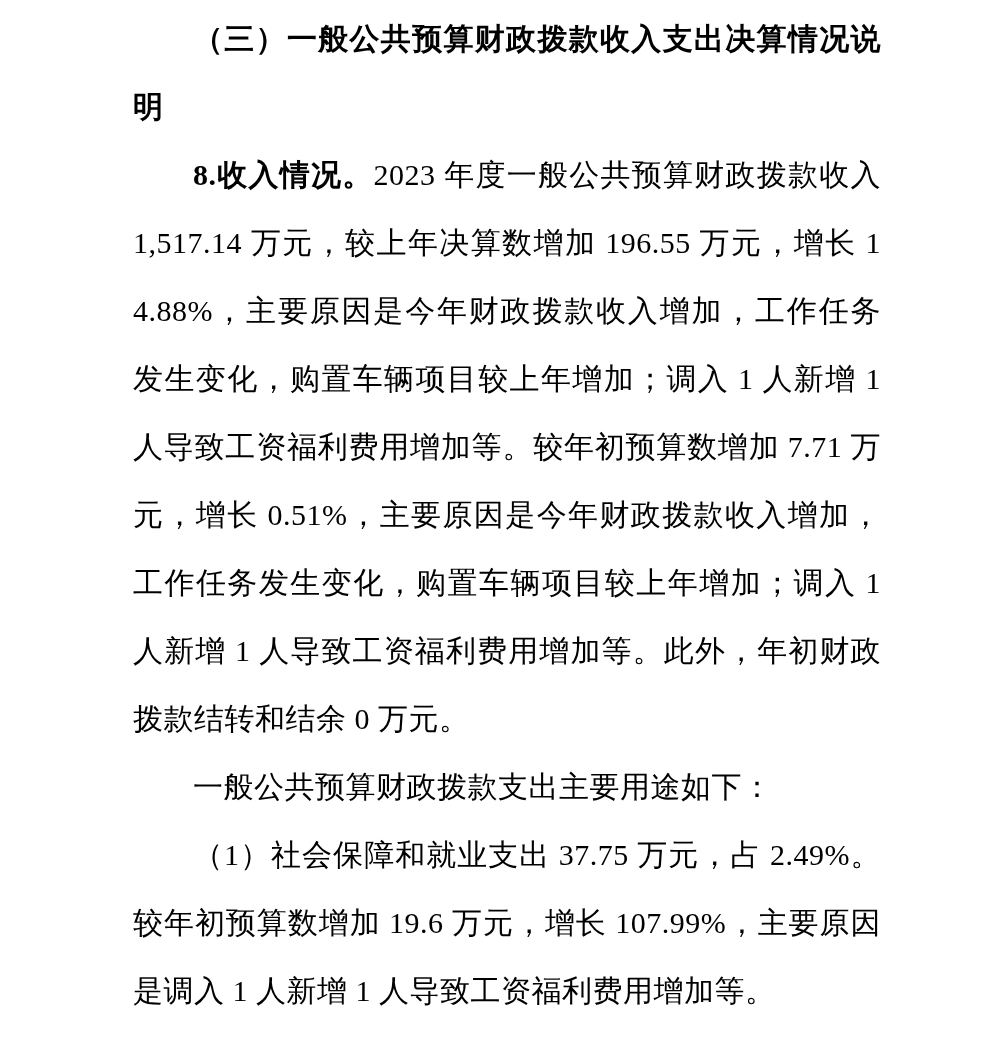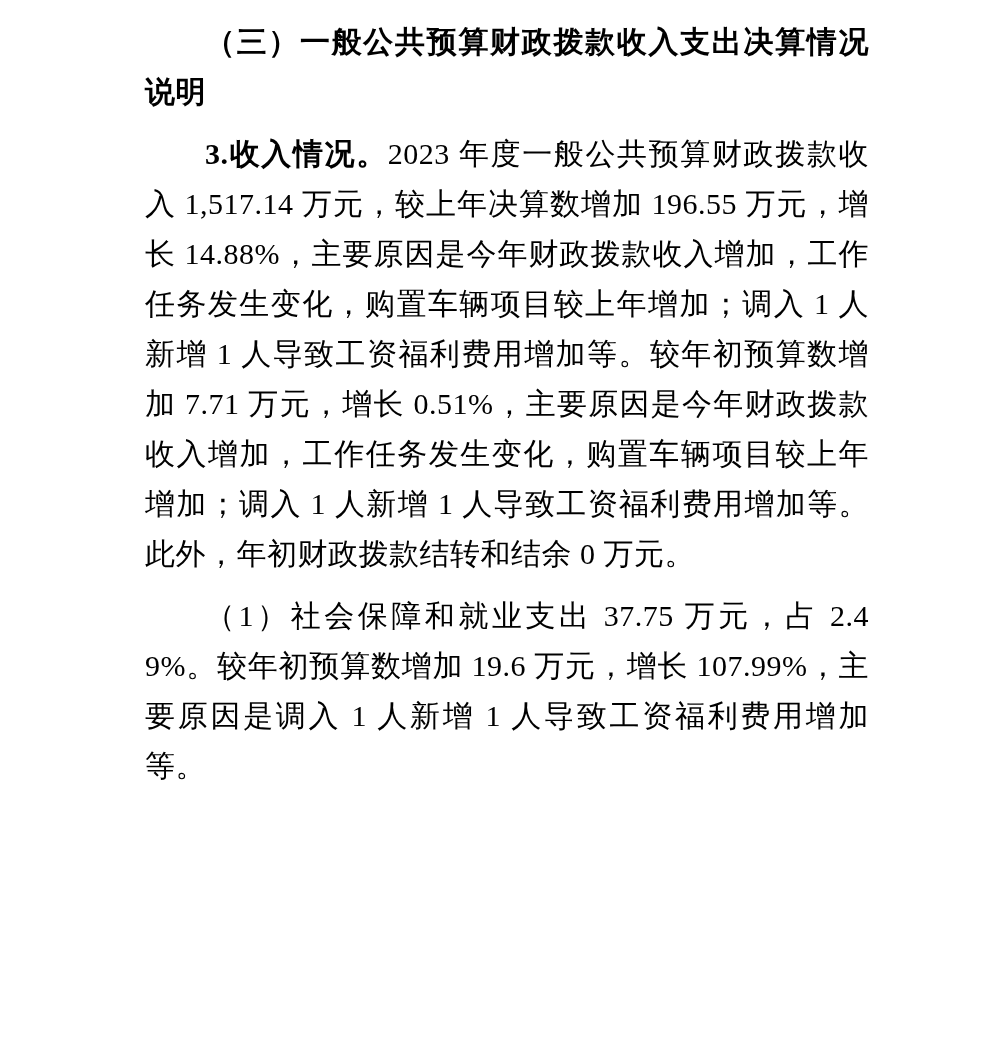--- a/index.html
+++ b/index.html
@@ -15,42 +15,43 @@
     font-family: "Liberation Serif", "DejaVu Serif", serif;
   }
   .page {
     box-sizing: border-box;
     width: 1000px;
     height: 1056px;
     padding: 5px 119px 0 133px;
     background: #ffffff;
   }
   .para {
-    margin: 12px;
+    margin: 0;
     font-size: 30px;
-    line-height: 50px;
+    line-height: 68px;
     text-align: justify;
     text-justify: inter-ideograph;
     text-indent: 2em;
     letter-spacing: 0.5px;
     word-break: break-all;
   }
   .heading {
     font-weight: bold;
   }
   .lead {
     font-weight: bold;
   }
 </style>
 </head>
 <body>
 
 <div class="page">
 
   <p class="para heading">（三）一般公共预算财政拨款收入支出决算情况说明</p>
 
-  <p class="para"><span class="lead">3.收入情况。</span><span>2023 年度一般公共预算财政拨款收入 1,517.14 万元，较上年决算数增加 196.55 万元，增长 14.88%，主要原因是今年财政拨款收入增加，工作任务发生变化，购置车辆项目较上年增加；调入 1 人新增 1 人导致工资福利费用增加等。较年初预算数增加 7.71 万元，增长 0.51%，主要原因是今年财政拨款收入增加，工作任务发生变化，购置车辆项目较上年增加；调入 1 人新增 1 人导致工资福利费用增加等。此外，年初财政拨款结转和结余 0 万元。</span></p>
+  <p class="para"><span class="lead">8.收入情况。</span><span>2023 年度一般公共预算财政拨款收入 1,517.14 万元，较上年决算数增加 196.55 万元，增长 14.88%，主要原因是今年财政拨款收入增加，工作任务发生变化，购置车辆项目较上年增加；调入 1 人新增 1 人导致工资福利费用增加等。较年初预算数增加 7.71 万元，增长 0.51%，主要原因是今年财政拨款收入增加，工作任务发生变化，购置车辆项目较上年增加；调入 1 人新增 1 人导致工资福利费用增加等。此外，年初财政拨款结转和结余 0 万元。</span></p>
 
 
+  <p class="para">一般公共预算财政拨款支出主要用途如下：</p>
 
   <p class="para">（1）社会保障和就业支出 37.75 万元，占 2.49%。较年初预算数增加 19.6 万元，增长 107.99%，主要原因是调入 1 人新增 1 人导致工资福利费用增加等。</p>
 
 </div>
 
 </body></html>

